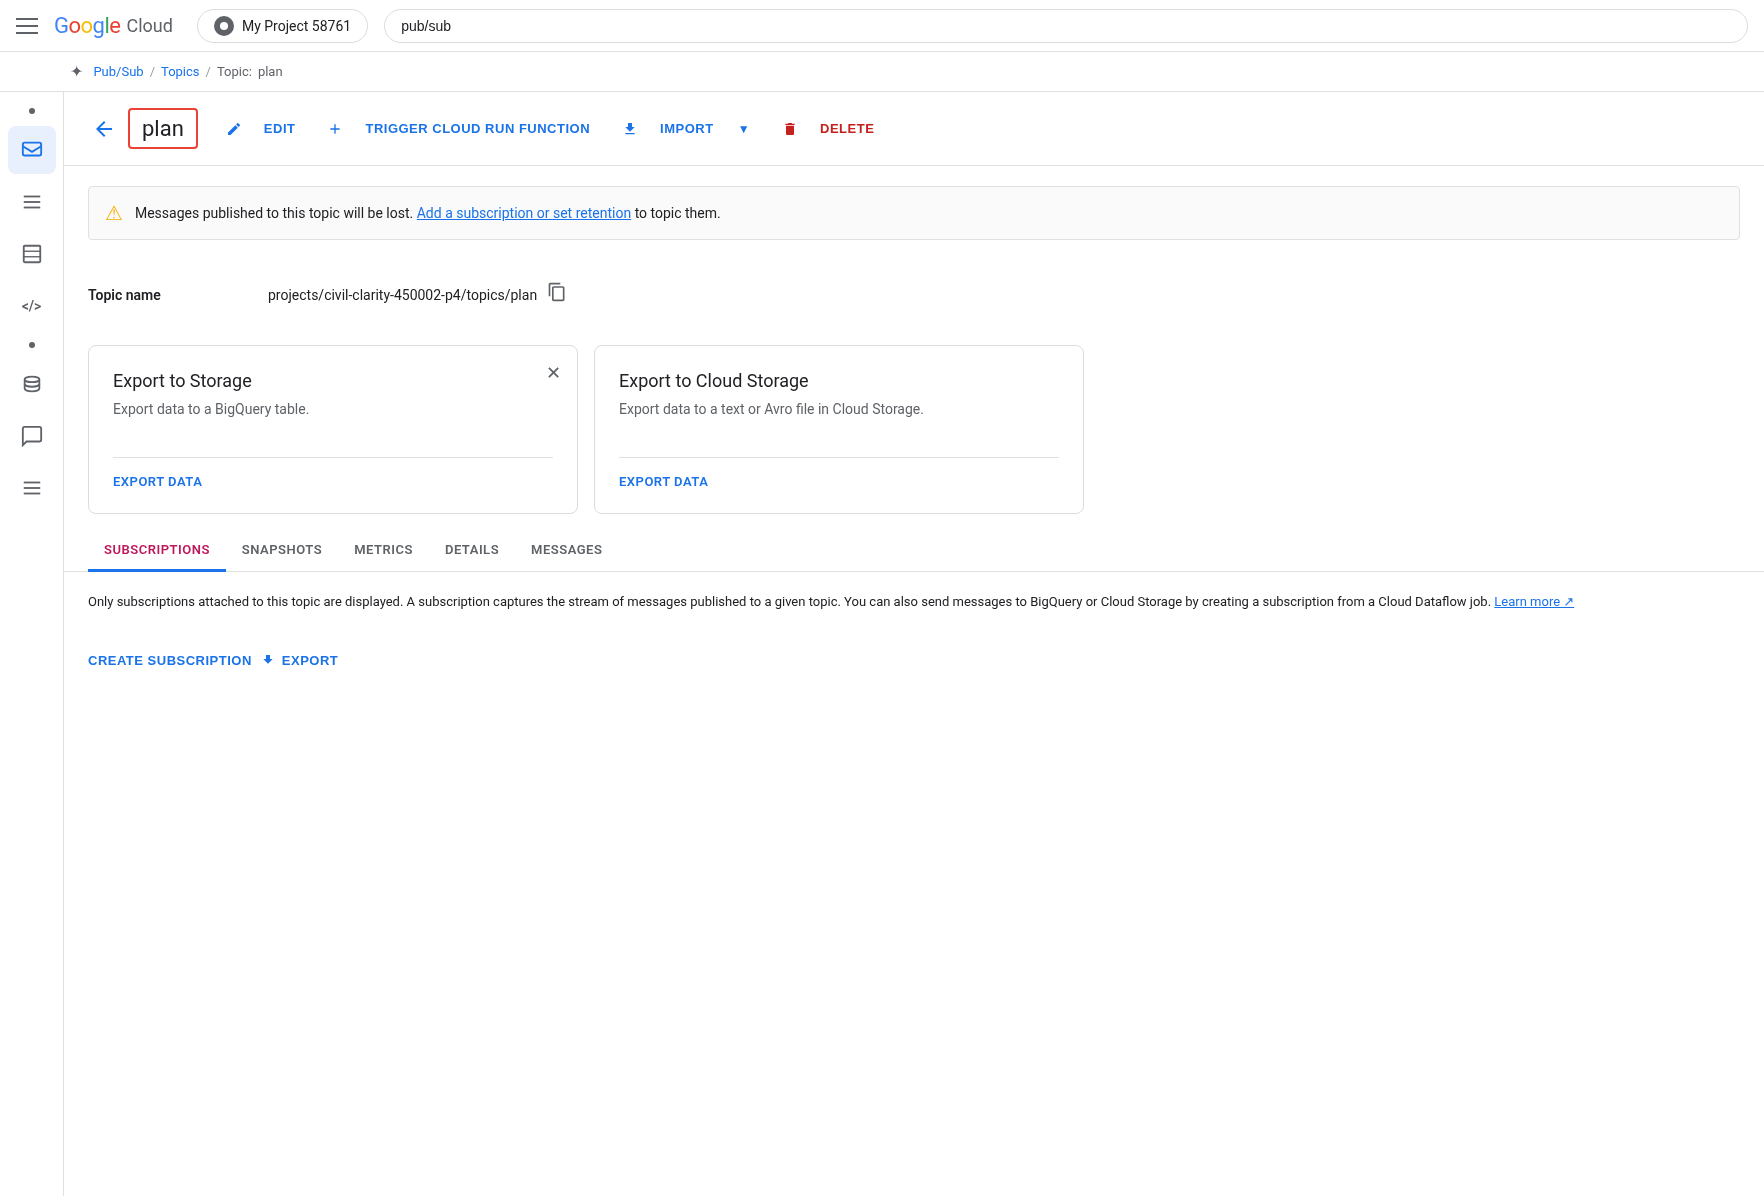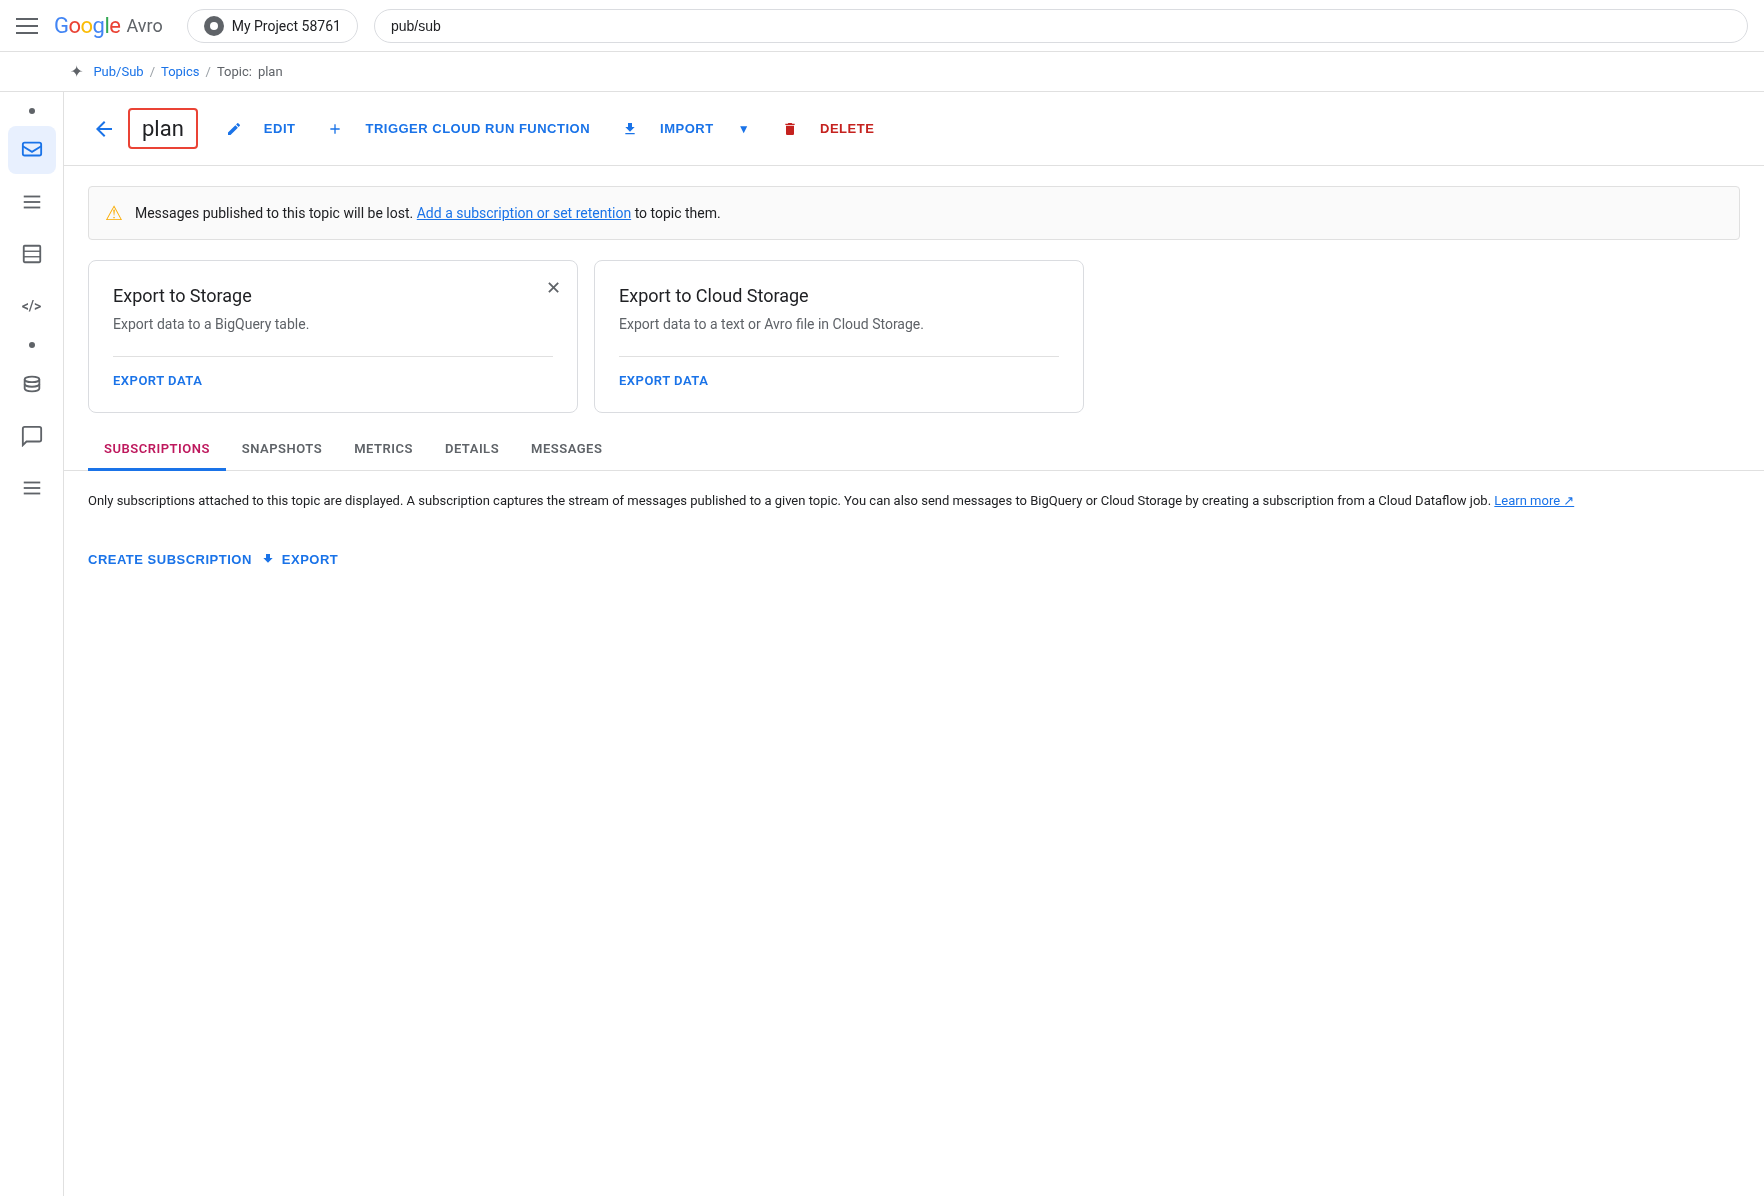--- a/index.html
+++ b/index.html
@@ -189,21 +189,21 @@
       position: absolute;
       top: 16px;
       right: 16px;
       background: none;
       border: none;
       cursor: pointer;
       color: #5f6368;
       font-size: 18px;
     }
     .export-card h3 { font-size: 18px; font-weight: 400; margin-bottom: 10px; color: #202124; }
-    .export-card p { font-size: 14px; color: #5f6368; margin-bottom: 24px; }
+    .export-card p { font-size: 14px; color: #5f6368; margin-bottom: 40px; }
     .export-card .export-link {
       color: #1a73e8;
       font-size: 13px;
       font-weight: 600;
       text-transform: uppercase;
       letter-spacing: 0.5px;
       text-decoration: none;
       cursor: pointer;
       display: block;
       border-top: 1px solid #e0e0e0;
@@ -269,21 +269,21 @@
 <div class="top-bar">
   <div class="hamburger">
     <span></span>
       <span></span>
       <span></span>
   </div>
   <a class="google-cloud-logo">
     <span class="logo-google">
       <span class="g">G</span><span class="o1">o</span><span class="o2">o</span><span class="g2">g</span><span class="l">l</span><span class="e">e</span>
     </span>
-    <span class="logo-cloud">Avro</span>
+    <span class="logo-cloud">Cloud</span>
   </a>
   <div class="project-selector">
     <div class="project-icon"></div>
     <span>My Project 58761</span>
   </div>
   <input class="search-bar" value="pub/sub" placeholder="pub/sub" readonly="" style="">
 </div>
 
 <div class="breadcrumb">
   <span class="pubsub-icon">✦</span>
@@ -382,20 +382,31 @@
 
     <div class="alert-banner">
       <span class="alert-icon">⚠</span>
       <span class="alert-text">
         <span>Messages published to this topic will be lost.</span>
         <a>Add a subscription or set retention</a>
         <span>to topic them.</span>
       </span>
     </div>
 
+    <div class="topic-info">
+      <span class="topic-info-label">Topic name</span>
+      <div class="topic-info-value">
+        <span>projects/civil-clarity-450002-p4/topics/plan</span>
+        <button class="copy-btn">
+          <svg width="20" height="20" viewBox="0 0 24 24" fill="none">
+            <path d="M16 1H4c-1.1 0-2 .9-2 2v14h2V3h12V1zm3 4H8c-1.1 0-2 .9-2 2v14c0 1.1.9 2 2 2h11c1.1 0 2-.9 2-2V7c0-1.1-.9-2-2-2zm0 16H8V7h11v14z" fill="#5f6368"></path>
+          </svg>
+        </button>
+      </div>
+    </div>
 
     <div class="export-cards">
       <div class="export-card">
         <button class="close-btn">✕</button>
         <h3>Export to Storage</h3>
         <p>Export data to a BigQuery table.</p>
         <a class="export-link">EXPORT DATA</a>
       </div>
       <div class="export-card">
         <h3>Export to Cloud Storage</h3>

